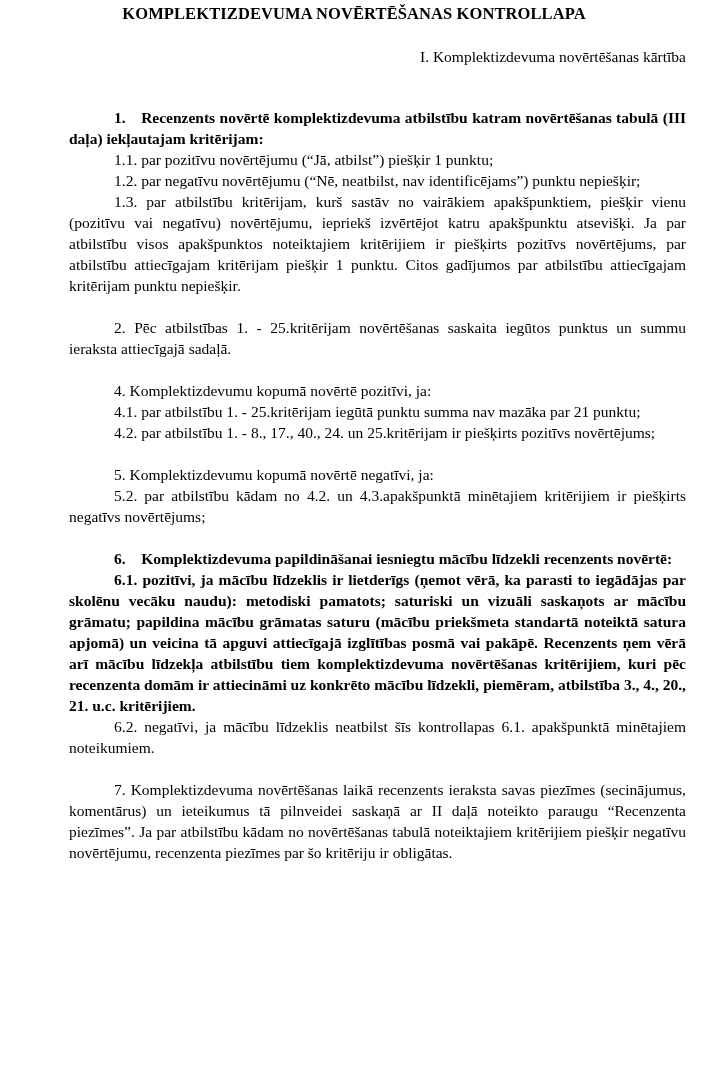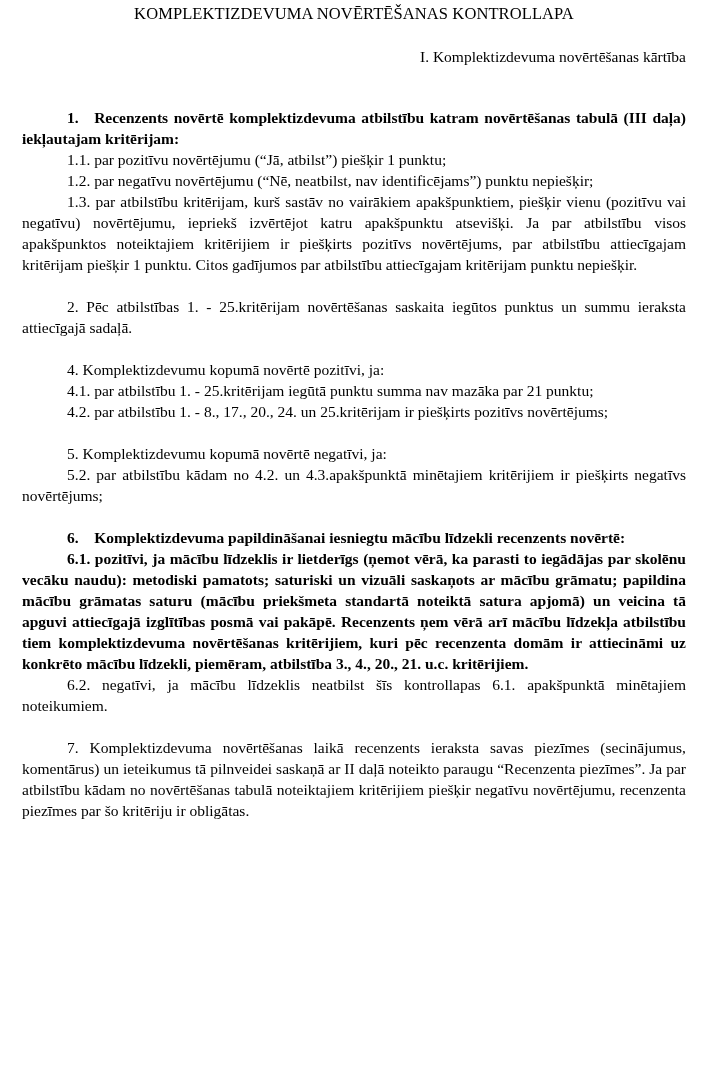--- a/index.html
+++ b/index.html
@@ -18,21 +18,21 @@
     position: relative;
     width: 708px;
     height: 1078px;
     box-sizing: border-box;
     padding: 0 22px;
     overflow: hidden;
   }
   .doc-title {
     text-align: center;
     font-size: 16.5px;
-    font-weight: normal;
+    font-weight: bold;
     line-height: 21px;
     margin: 3px 0 0 0;
     letter-spacing: 0.1px;
   }
   .doc-subtitle {
     text-align: right;
     font-size: 15.5px;
     font-weight: normal;
     line-height: 21px;
     margin: 22px 0 0 0;
@@ -46,21 +46,21 @@
     text-indent: 45px;
     hyphens: none;
   }
   p.para.bold {
     font-weight: bold;
   }
   p.para.gap {
     margin-top: 21px;
   }
   
-  p.para { text-align-last: left; }
+  p.para { text-align-last: left; margin-left: 47px; }
   .reg {
     font-weight: bold;
   }
   .spacer-title {
     height: 19px;
   }
 </style>
 </head>
 <body>
 
@@ -80,21 +80,21 @@
 
   <p class="para">1.3. par atbilstību kritērijam, kurš sastāv no vairākiem apakšpunktiem, piešķir vienu (pozitīvu vai negatīvu) novērtējumu, iepriekš izvērtējot katru apakšpunktu atsevišķi. Ja par atbilstību visos apakšpunktos noteiktajiem kritērijiem ir piešķirts pozitīvs novērtējums, par atbilstību attiecīgajam kritērijam piešķir 1 punktu. Citos gadījumos par atbilstību attiecīgajam kritērijam punktu nepiešķir.</p>
 
   <p class="para gap">2. Pēc atbilstības 1. - 25.kritērijam novērtēšanas saskaita iegūtos punktus un summu ieraksta attiecīgajā sadaļā.</p>
 
 
   <p class="para gap">4. Komplektizdevumu kopumā novērtē pozitīvi, ja:</p>
 
   <p class="para">4.1. par atbilstību 1. - 25.kritērijam iegūtā punktu summa nav mazāka par 21 punktu;</p>
 
-  <p class="para">4.2. par atbilstību 1. - 8., 17., 20., 24. un 25.kritērijam ir piešķirts pozitīvs novērtējums;</p>
+  <p class="para">4.2. par atbilstību 1. - 8., 17., 40., 24. un 25.kritērijam ir piešķirts pozitīvs novērtējums;</p>
 
 
   <p class="para gap">5. Komplektizdevumu kopumā novērtē negatīvi, ja:</p>
 
 
   <p class="para">5.2. par atbilstību kādam no 4.2. un 4.3.apakšpunktā minētajiem kritērijiem ir piešķirts negatīvs novērtējums;</p>
 
 
   <p class="para bold gap">6. Komplektizdevuma papildināšanai iesniegtu mācību līdzekli recenzents novērtē:</p>
 

